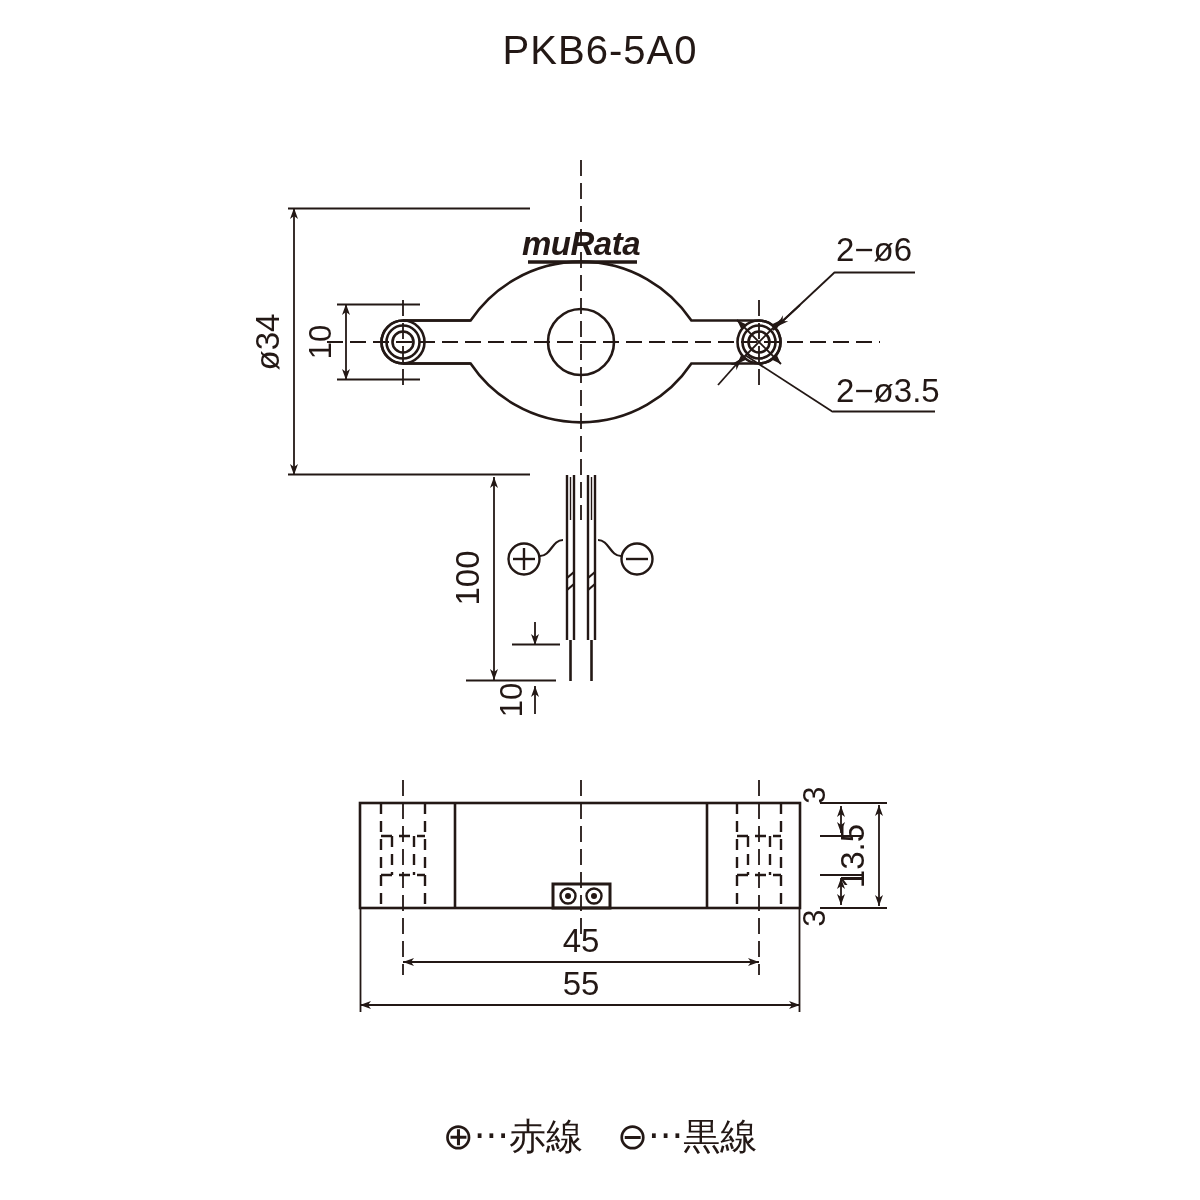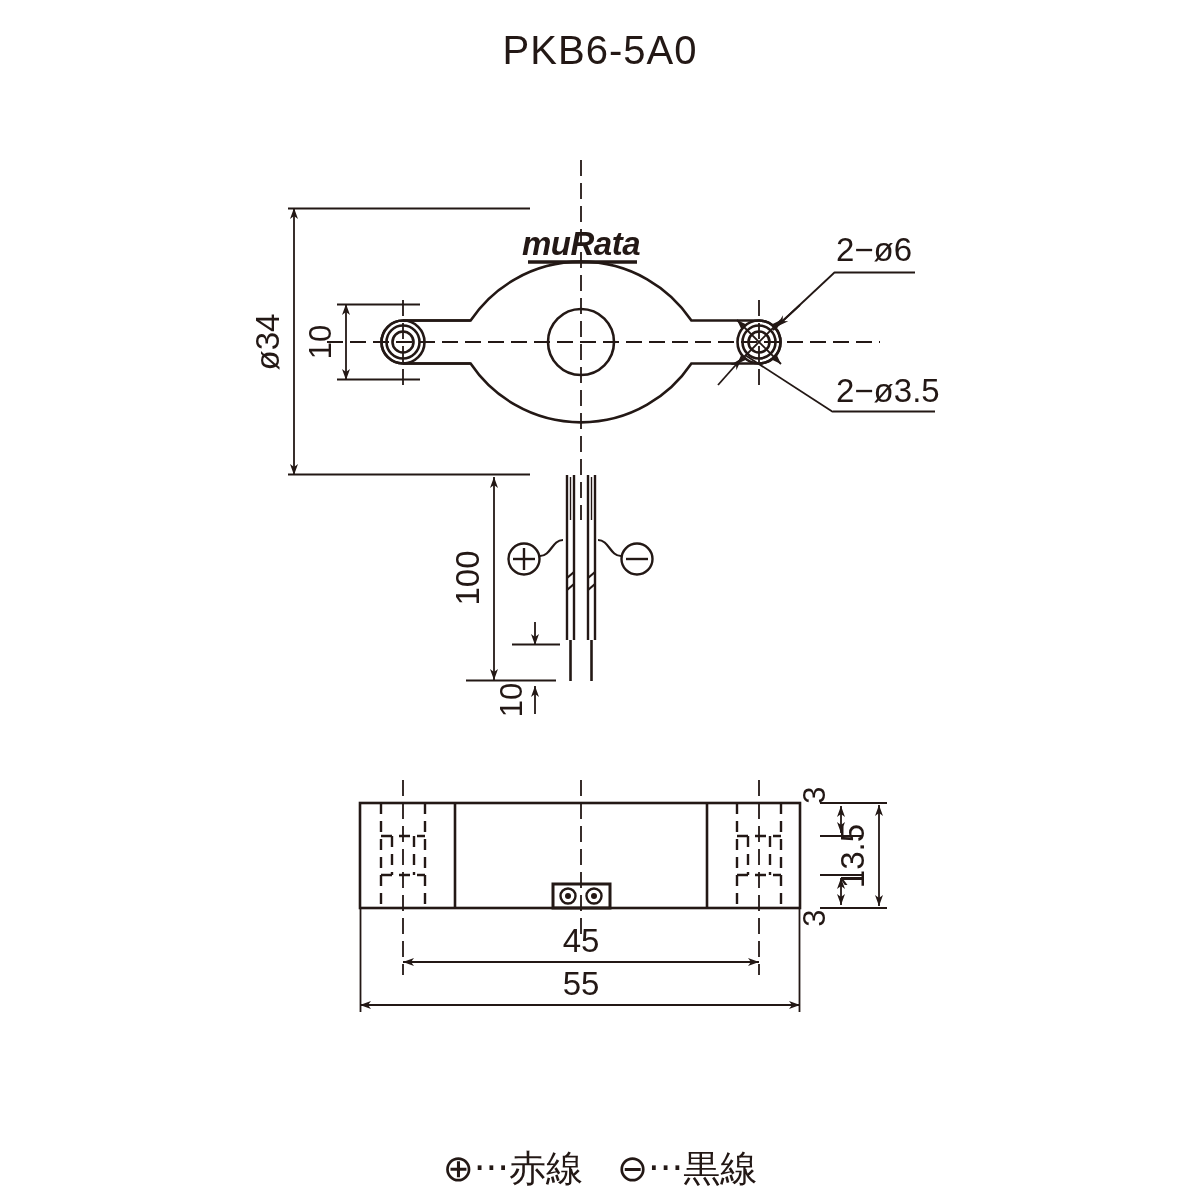--- a/index.html
+++ b/index.html
@@ -43,21 +43,20 @@
   .legend {
     position: absolute;
     left: 0;
     top: 1112px;
     width: 1200px;
     text-align: center;
     font-size: 37px;
     color: #231815;
     font-family: "DejaVu Sans", sans-serif;
     white-space: nowrap;
-    margin-top: 32px;
   }
   .legend .gap { display:inline-block; width: 34px; }
   svg text {
     font-family: "Liberation Sans", sans-serif;
     fill: #231815;
   }
 </style>
 </head>
 <body>
 

